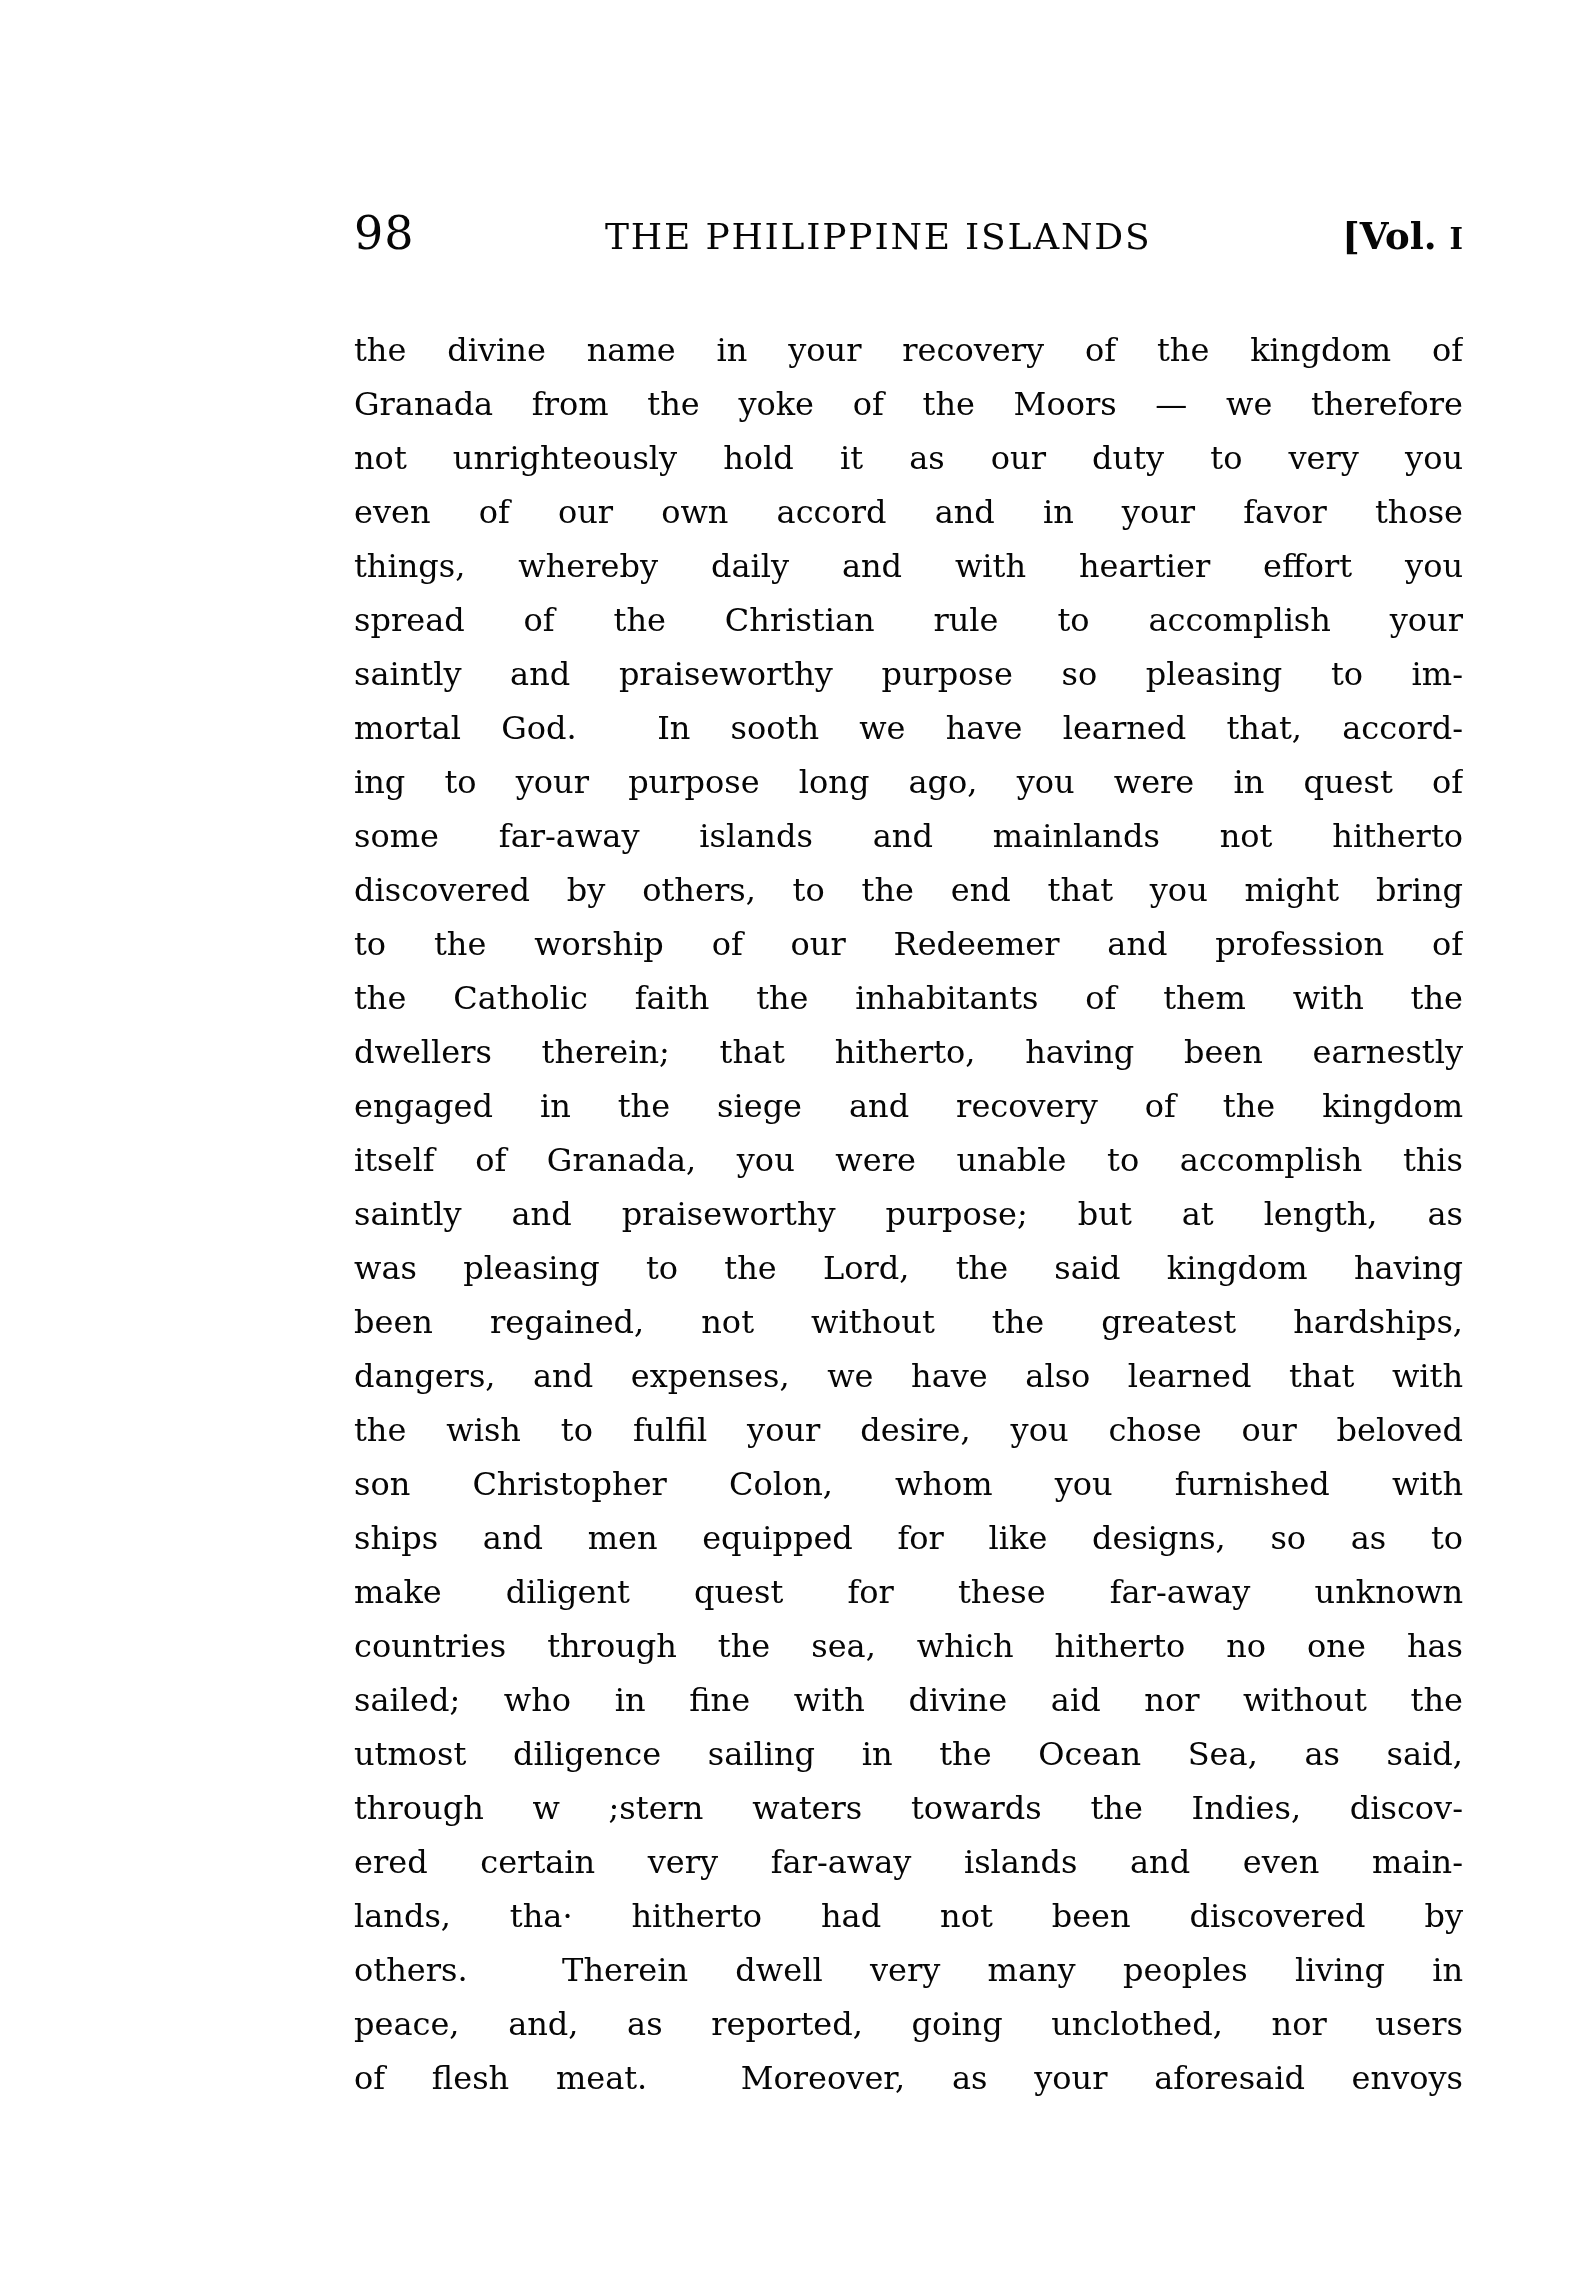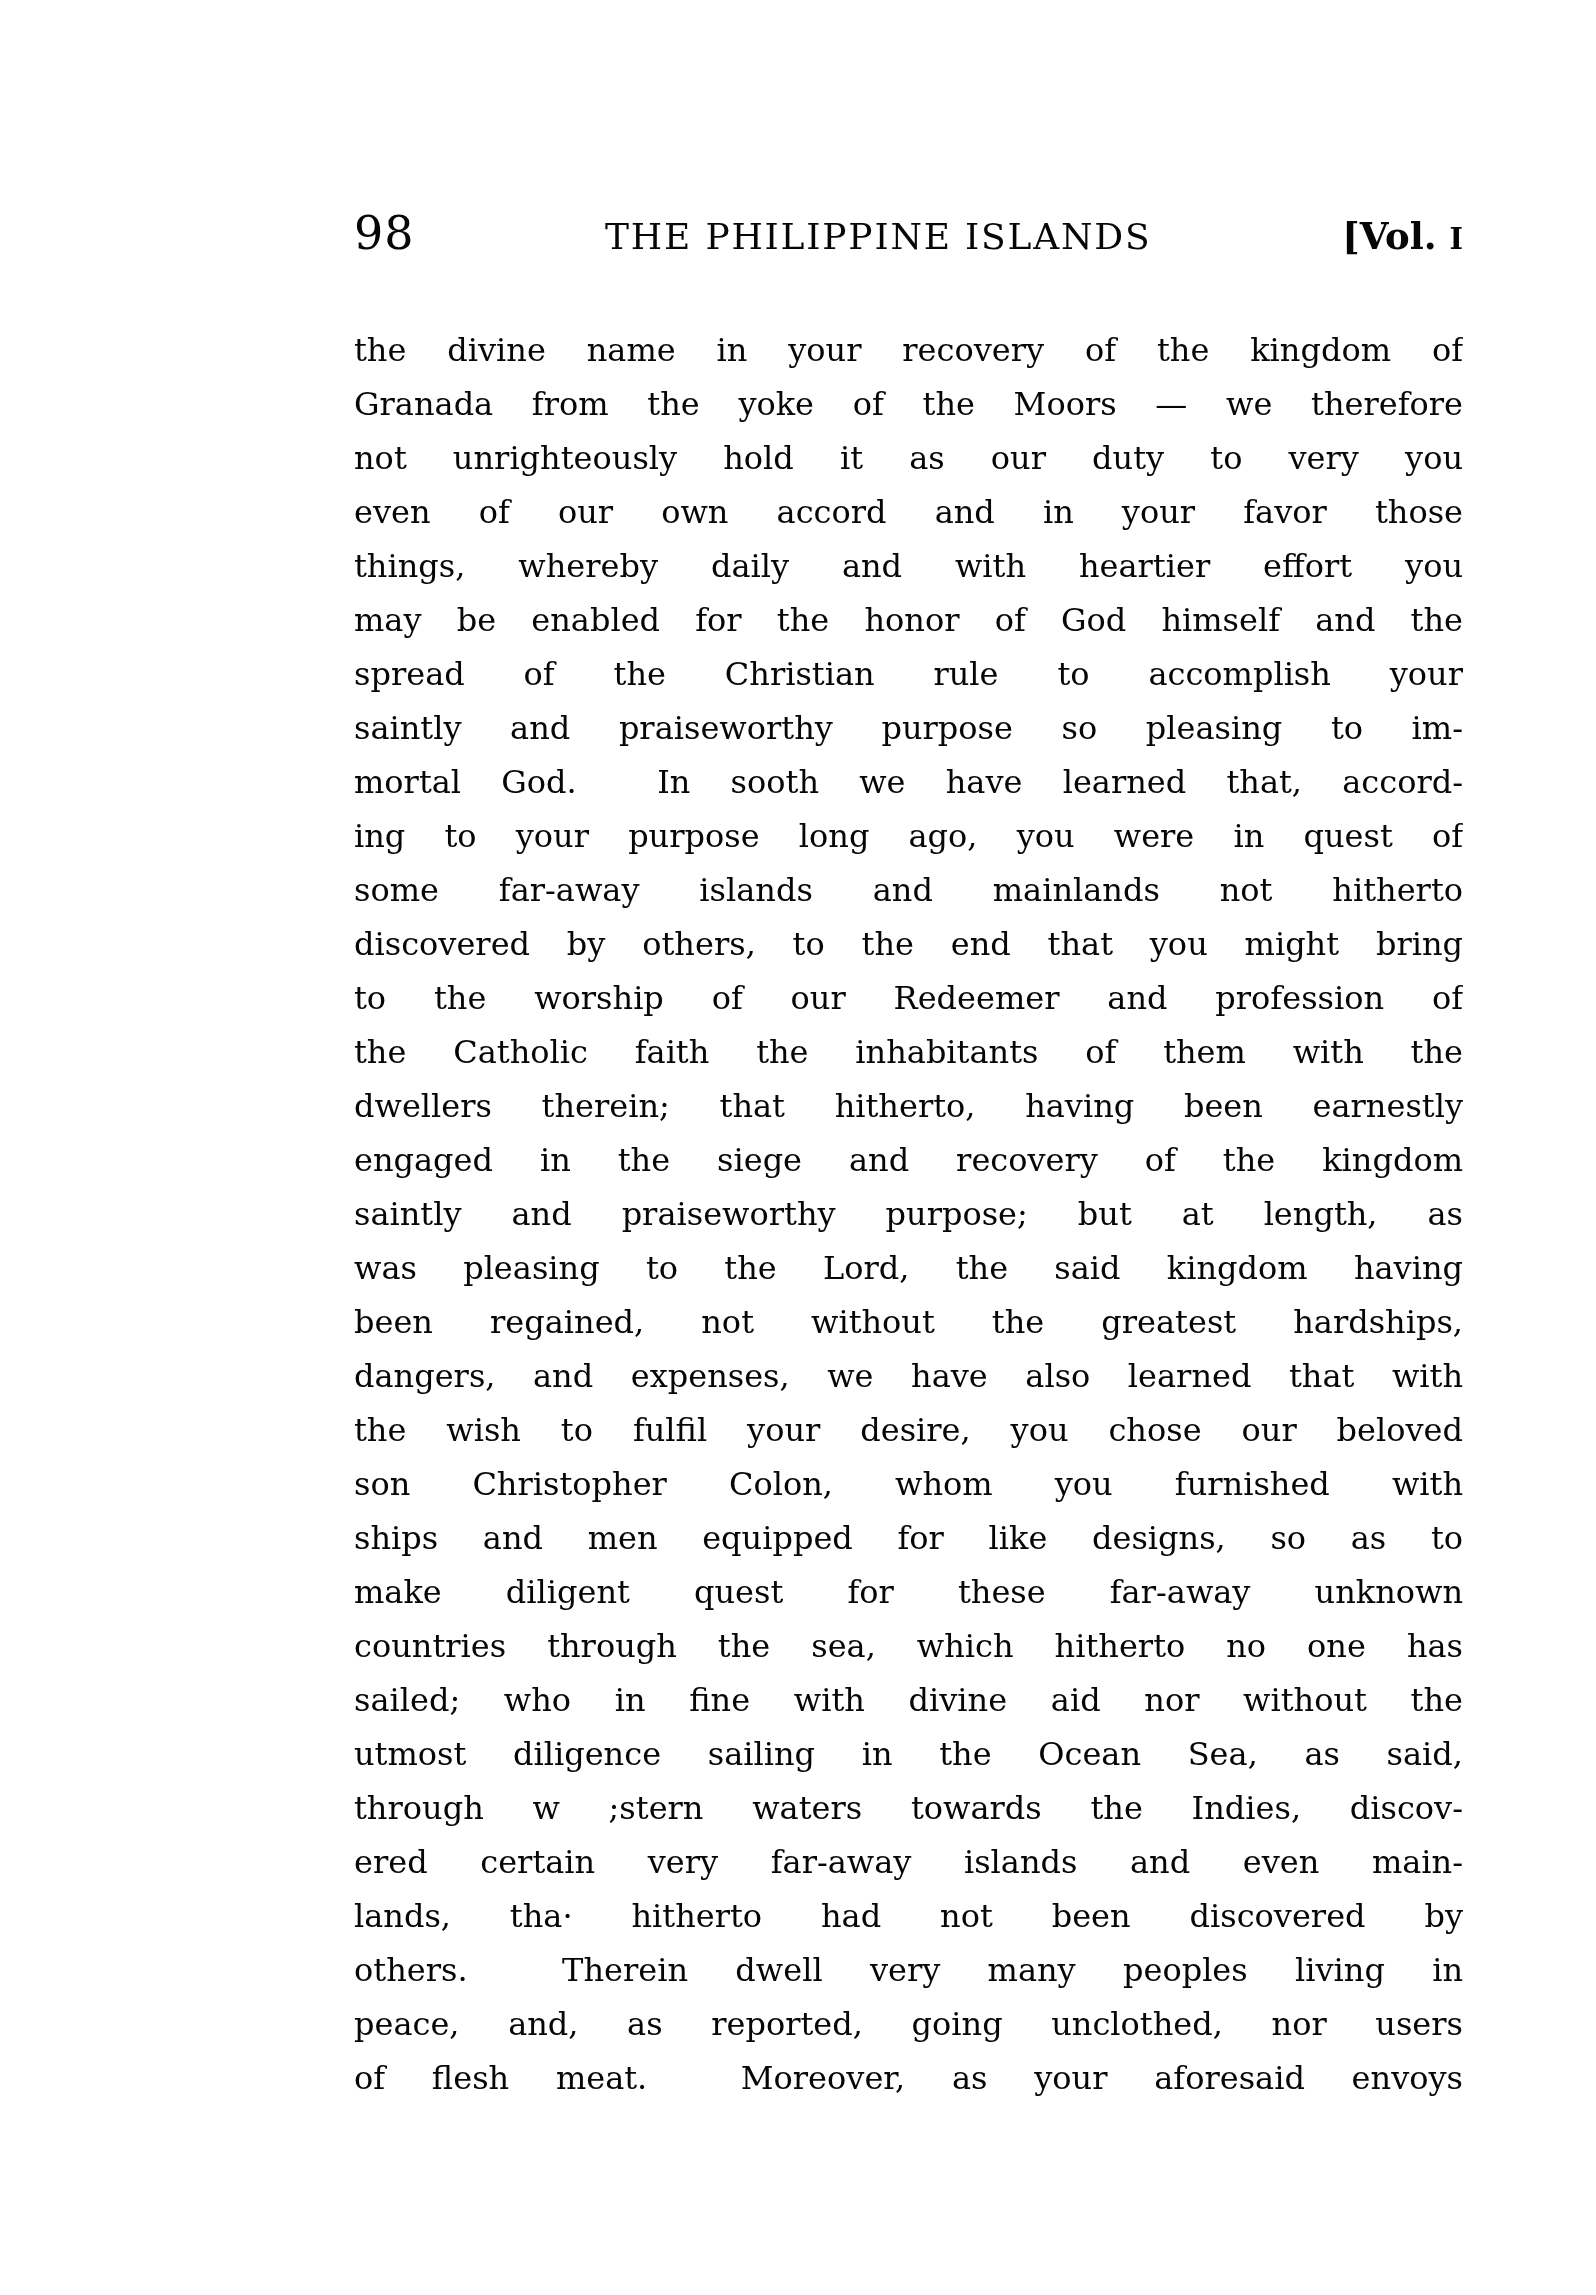--- a/index.html
+++ b/index.html
@@ -68,31 +68,31 @@
     <span class="running-title">THE PHILIPPINE ISLANDS</span>
     <span class="volume-label"><span>[Vol.</span>&nbsp;<span class="volume-numeral">I</span></span>
   </div>
 
   <div class="body-text">
       <div class="line">the divine name in your recovery of the kingdom of</div>
       <div class="line">Granada from the yoke of the Moors — we therefore</div>
       <div class="line">not unrighteously hold it as our duty to very you</div>
       <div class="line">even of our own accord and in your favor those</div>
       <div class="line">things, whereby daily and with heartier effort you</div>
-      <div class="line">may be enabled for the honor of God himself and the</div>
       <div class="line">spread of the Christian rule to accomplish your</div>
       <div class="line">saintly and praiseworthy purpose so pleasing to im-</div>
       <div class="line">mortal God.  In sooth we have learned that, accord-</div>
       <div class="line">ing to your purpose long ago, you were in quest of</div>
       <div class="line">some far-away islands and mainlands not hitherto</div>
       <div class="line">discovered by others, to the end that you might bring</div>
       <div class="line">to the worship of our Redeemer and profession of</div>
       <div class="line">the Catholic faith the inhabitants of them with the</div>
       <div class="line">dwellers therein; that hitherto, having been earnestly</div>
       <div class="line">engaged in the siege and recovery of the kingdom</div>
+      <div class="line">itself of Granada, you were unable to accomplish this</div>
       <div class="line">saintly and praiseworthy purpose; but at length, as</div>
       <div class="line">was pleasing to the Lord, the said kingdom having</div>
       <div class="line">been regained, not without the greatest hardships,</div>
       <div class="line">dangers, and expenses, we have also learned that with</div>
       <div class="line">the wish to fulfil your desire, you chose our beloved</div>
       <div class="line">son Christopher Colon, whom you furnished with</div>
       <div class="line">ships and men equipped for like designs, so as to</div>
       <div class="line">make diligent quest for these far-away unknown</div>
       <div class="line">countries through the sea, which hitherto no one has</div>
       <div class="line">sailed; who in fine with divine aid nor without the</div>

